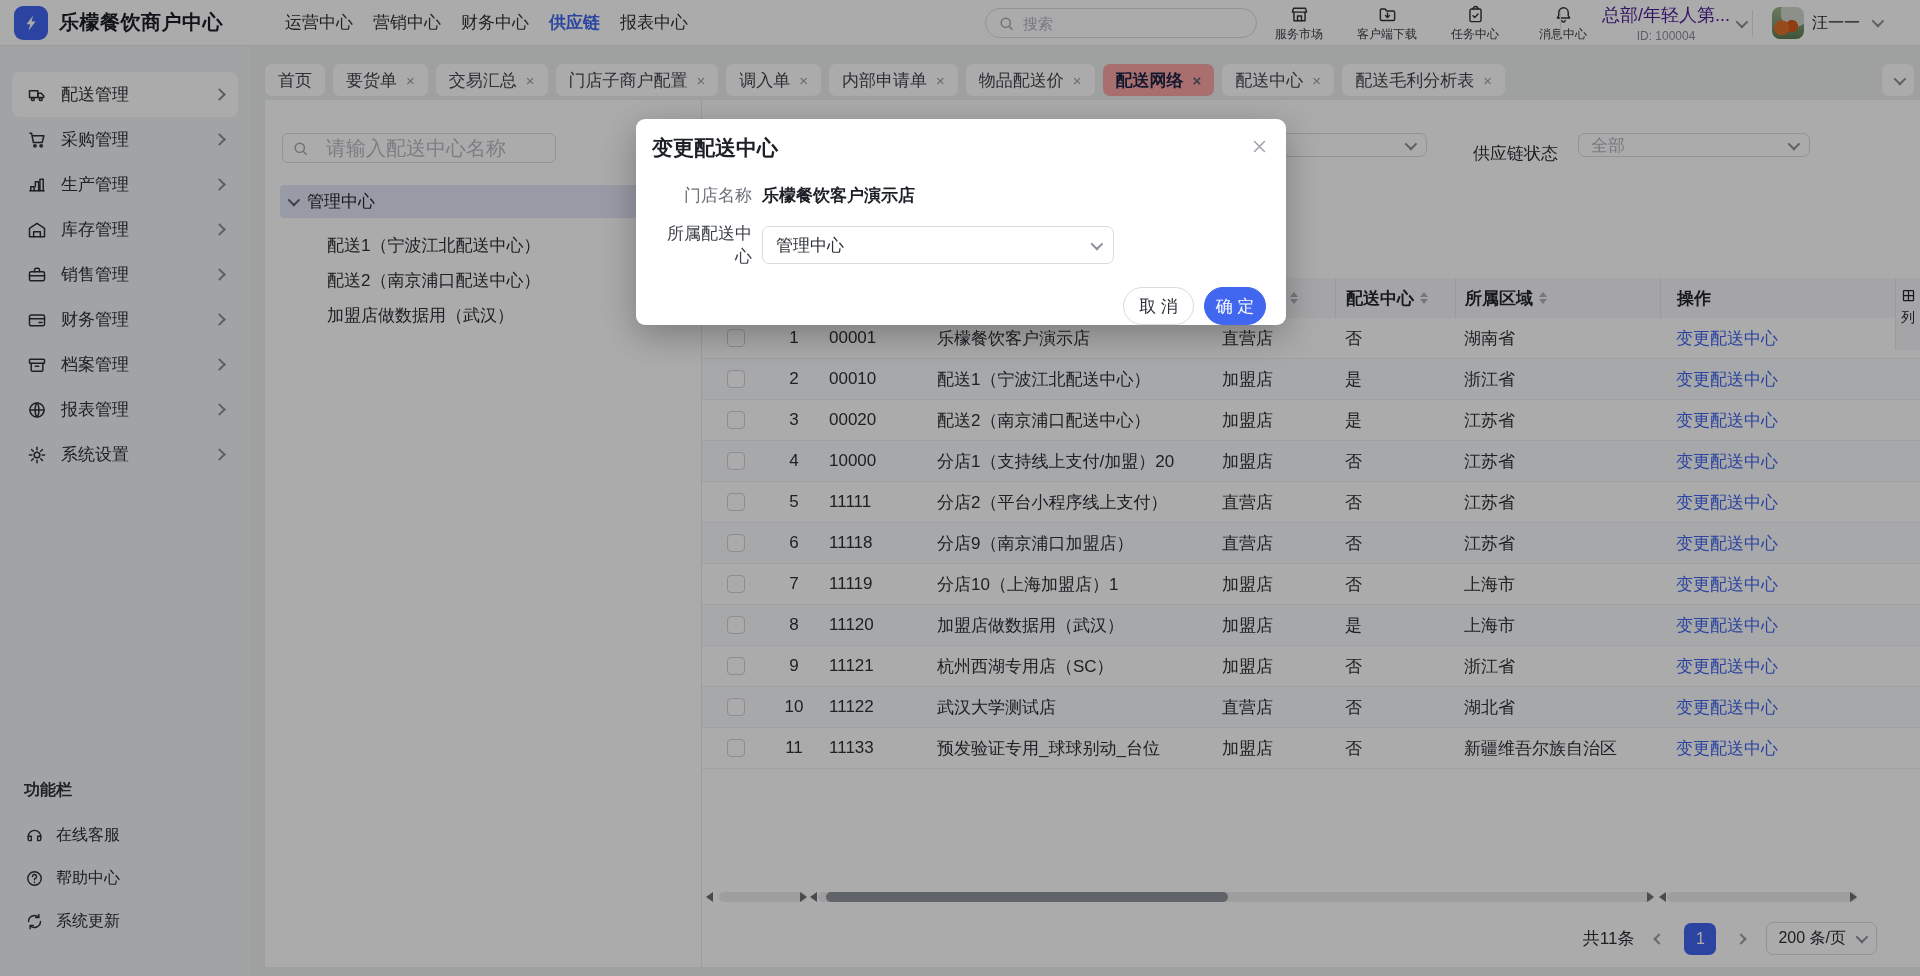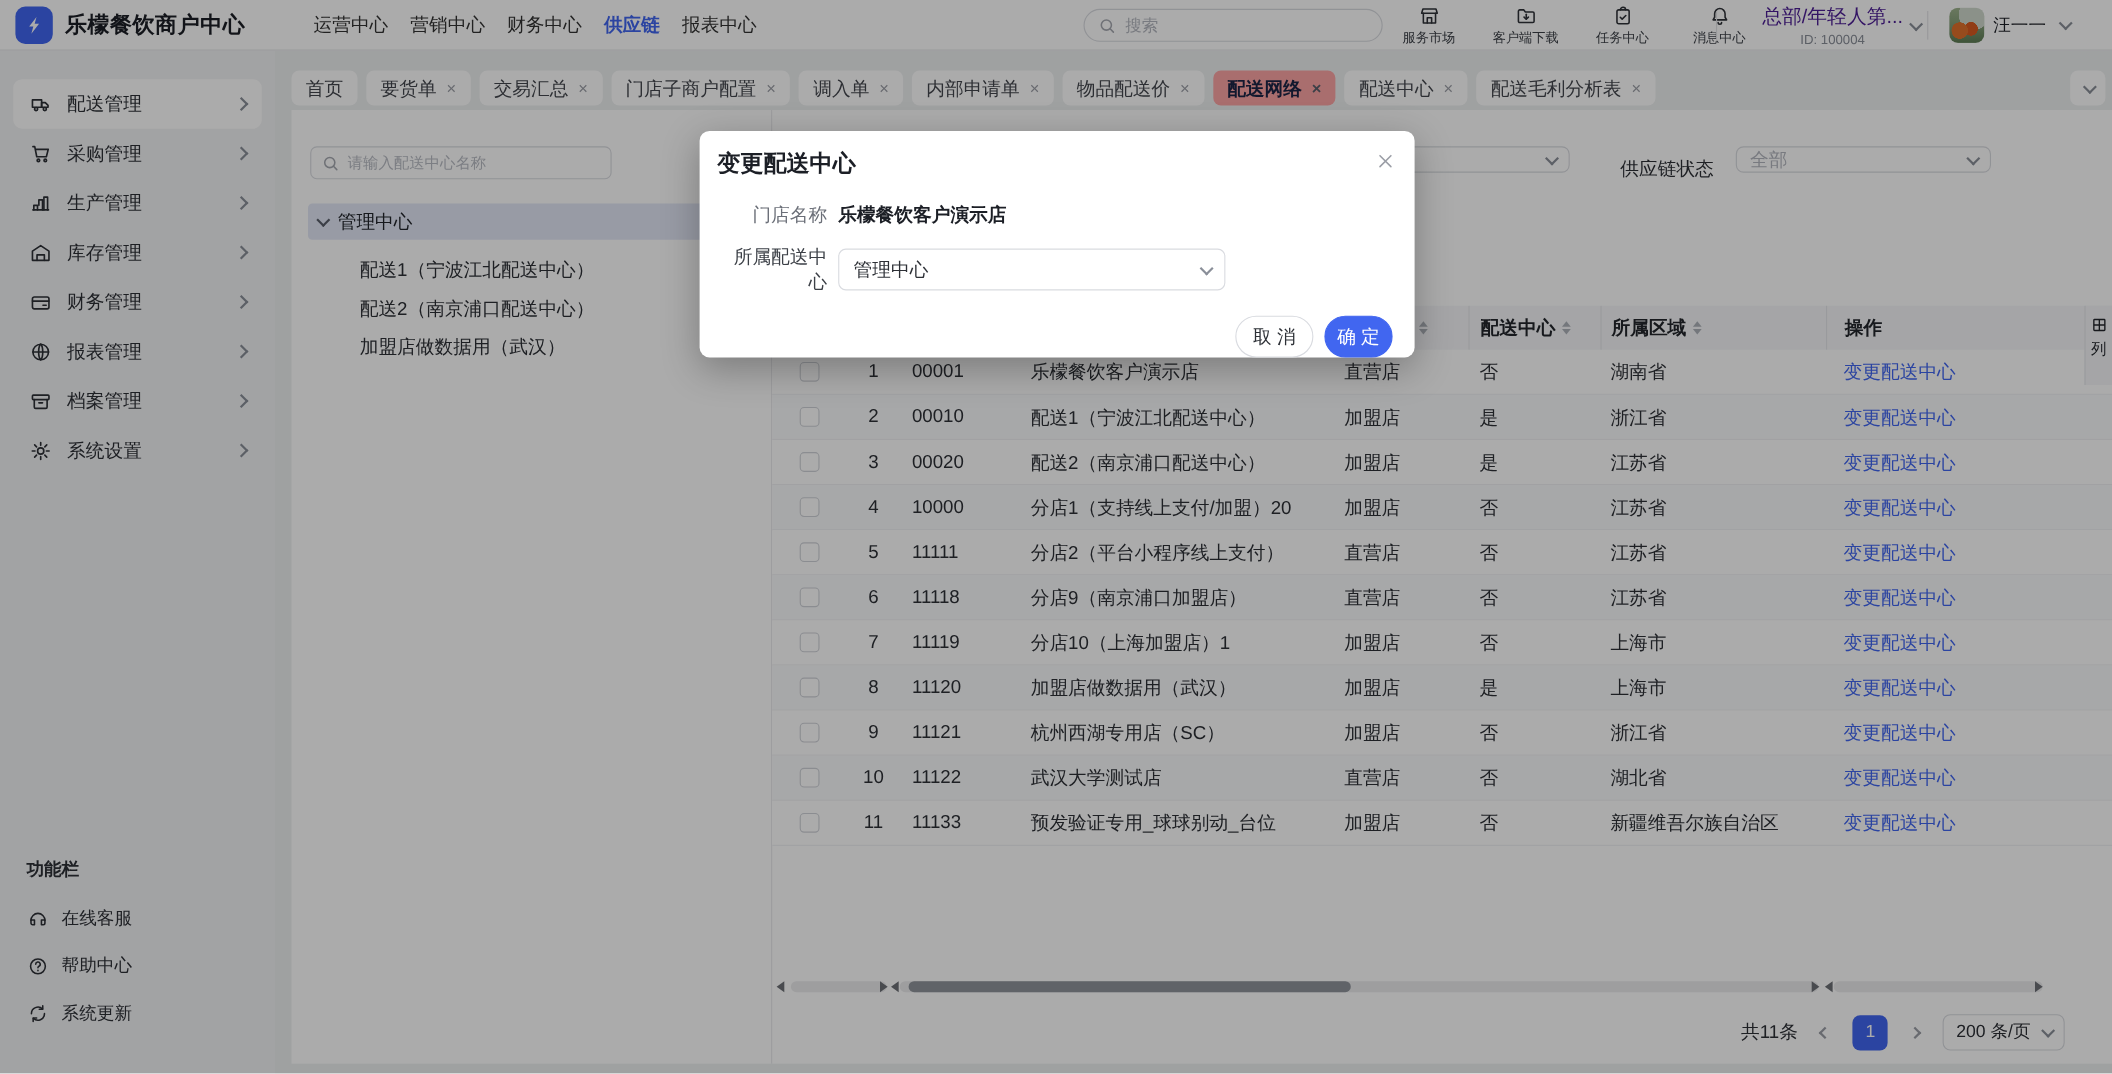--- a/index.html
+++ b/index.html
@@ -60,21 +60,21 @@
   .tab .tx { margin-left:9px; color:#9b9ea6; font-size:15px; line-height:1; }
   .tab.active { background:#dfe5f2; color:#1c2545; font-weight:bold; }
   .tab.active .tx { color:#5a5f6b; }
   .tab-collapse { position:absolute; right:6px; top:18px; width:32px; height:32px; border-radius:7px; background:#fff; display:flex; align-items:center; justify-content:center; cursor:pointer; }
 
   .panel { position:absolute; left:15px; top:54px; right:0; bottom:9px; background:#fff; }
 
   
   .treepane { position:absolute; left:0; top:0; width:437px; bottom:0; border-right:1px solid #e8e9ec; }
   .tree-search { position:absolute; left:17px; top:33px; width:274px; height:30px; border:1px solid #d9dbe0; border-radius:6px; display:flex; align-items:center; padding:0 9px; color:#b4b7bf; }
-  .tree-search input { border:none; outline:none; font-size:14px; margin-left:7px; width:220px; background:transparent; }
+  .tree-search input { border:none; outline:none; font-size:20px; margin-left:17px; width:220px; background:transparent; }
   .tree-search input::placeholder { color:#b9bcc4; }
   .tree-root { position:absolute; left:15px; top:85px; right:0; height:33px; background:#e3e8f7; border-radius:4px; display:flex; align-items:center; cursor:pointer; }
   .tree-root .cv { margin-left:8px; margin-right:10px; border-color:#5a5f6b; }
   .tree-root .rl { font-size:17px; color:#23262c; }
   .tree-children { position:absolute; left:62px; top:128px; }
   .tree-child { font-size:17px; color:#2d3036; height:35px; display:flex; align-items:center; cursor:pointer; white-space:nowrap; }
 
   
   .filter-select { position:absolute; height:24px; border:1px solid #d9dbe0; border-radius:7px; background:#fff; display:flex; align-items:center; justify-content:flex-end; padding:0 12px; cursor:pointer; }
   .fs1 { left:478px; top:33px; width:247px; }
@@ -272,48 +272,59 @@
               <path d="M3 10l9-6 9 6v10H3z"></path>
               <path d="M8 20v-6h8v6"></path>
             </svg>
           </span>
           <span class="sl">库存管理</span>
           <span class="cv cv-r"></span>
         </div>
         <div class="side-item">
           <span class="ic">
             <svg width="20" height="20" viewBox="0 0 24 24" fill="none" stroke="currentColor" stroke-width="1.8" stroke-linecap="round" stroke-linejoin="round">
+              <rect x="3" y="8" width="18" height="11" rx="2"></rect>
+              <path d="M9 8V6a2 2 0 0 1 2-2h2a2 2 0 0 1 2 2v2"></path>
+              <path d="M3 13h18"></path>
+            </svg>
+          </span>
+          <span class="sl">销售管理</span>
+          <span class="cv cv-r"></span>
+        </div>
+        <div class="side-item">
+          <span class="ic">
+            <svg width="20" height="20" viewBox="0 0 24 24" fill="none" stroke="currentColor" stroke-width="1.8" stroke-linecap="round" stroke-linejoin="round">
               <rect x="3" y="6" width="18" height="13" rx="2"></rect>
               <path d="M3 10.5h18"></path>
               <path d="M14.5 15h3.5"></path>
             </svg>
           </span>
           <span class="sl">财务管理</span>
           <span class="cv cv-r"></span>
         </div>
         <div class="side-item">
           <span class="ic">
             <svg width="20" height="20" viewBox="0 0 24 24" fill="none" stroke="currentColor" stroke-width="1.8" stroke-linecap="round" stroke-linejoin="round">
+              <rect x="3" y="5" width="18" height="5" rx="1"></rect>
+              <path d="M5 10v8a1.5 1.5 0 0 0 1.5 1.5h11A1.5 1.5 0 0 0 19 18v-8"></path>
+              <path d="M10 13.5h4"></path>
+            </svg>
+          </span>
+          <span class="sl">档案管理</span>
+          <span class="cv cv-r"></span>
+        </div>
+        <div class="side-item">
+          <span class="ic">
+            <svg width="20" height="20" viewBox="0 0 24 24" fill="none" stroke="currentColor" stroke-width="1.8" stroke-linecap="round" stroke-linejoin="round">
               <circle cx="12" cy="12" r="8.5"></circle>
               <path d="M3.5 12h17"></path>
               <path d="M12 3.5c3 2.9 3 14.1 0 17-3-2.9-3-14.1 0-17z"></path>
             </svg>
           </span>
           <span class="sl">报表管理</span>
-          <span class="cv cv-r"></span>
-        </div>
-        <div class="side-item">
-          <span class="ic">
-            <svg width="20" height="20" viewBox="0 0 24 24" fill="none" stroke="currentColor" stroke-width="1.8" stroke-linecap="round" stroke-linejoin="round">
-              <rect x="3" y="5" width="18" height="5" rx="1"></rect>
-              <path d="M5 10v8a1.5 1.5 0 0 0 1.5 1.5h11A1.5 1.5 0 0 0 19 18v-8"></path>
-              <path d="M10 13.5h4"></path>
-            </svg>
-          </span>
-          <span class="sl">档案管理</span>
           <span class="cv cv-r"></span>
         </div>
         <div class="side-item">
           <span class="ic">
             <svg width="20" height="20" viewBox="0 0 24 24" fill="none" stroke="currentColor" stroke-width="1.8" stroke-linecap="round" stroke-linejoin="round">
               <circle cx="12" cy="12" r="3.4"></circle>
               <path d="M12 2.8v3M12 18.2v3M2.8 12h3M18.2 12h3M5.4 5.4l2.1 2.1M16.5 16.5l2.1 2.1M18.6 5.4l-2.1 2.1M7.5 16.5l-2.1 2.1"></path>
             </svg>
           </span>
           <span class="sl">系统设置</span>

